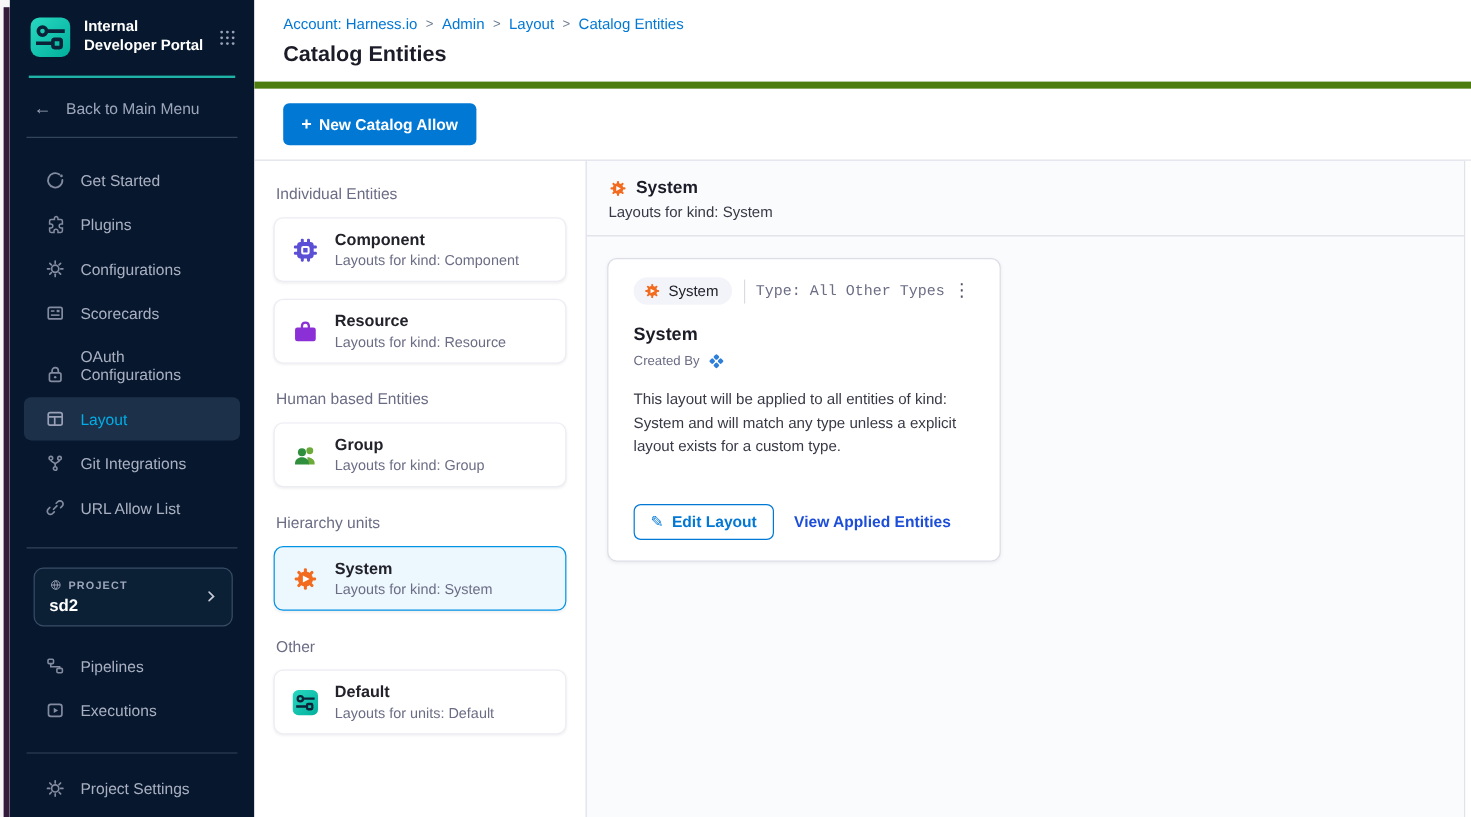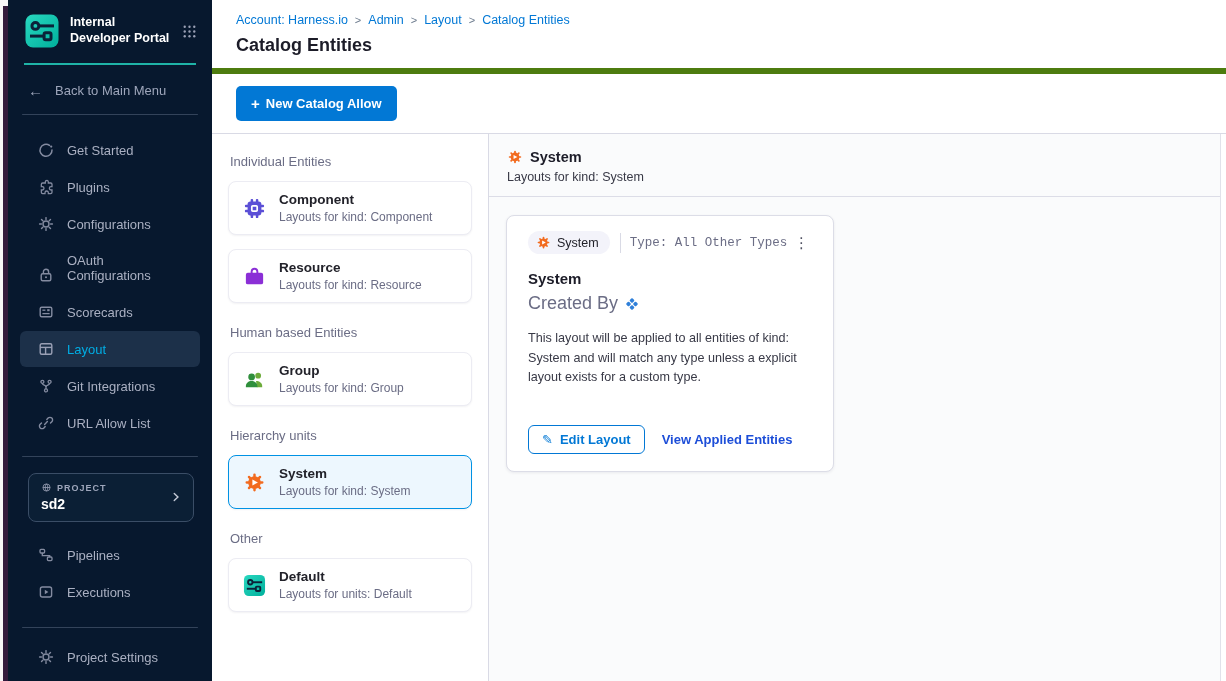--- a/index.html
+++ b/index.html
@@ -59,21 +59,21 @@
   .detail-title-row { display:flex; align-items:center; gap:7px; }
   .detail-title { font-size:14.5px; font-weight:bold; color:#1c1c28; }
   .detail-sub { font-size:12.5px; color:#383946; margin-top:5px; }
   .layout-card { width:328px; background:#fff; border:1px solid #dcdde7; border-radius:8px; margin:18px 0 0 17px; padding:15px 20px 17px 21px; box-shadow:0 1px 3px rgba(40,41,61,.08); }
   .chip-row { display:flex; align-items:center; }
   .chip { display:inline-flex; align-items:center; gap:6px; background:#f3f3fa; border-radius:14px; padding:4px 11px 4px 8px; font-size:12.5px; color:#22222a; }
   .chip-div { width:1px; height:20px; background:#d9dae5; margin:0 9px 0 10px; }
   .type-label { font-family:"Liberation Mono","DejaVu Sans Mono",monospace; font-size:12.5px; color:#6b6d85; }
   .kebab { margin-left:auto; color:#4f5162; font-size:15px; letter-spacing:0; cursor:pointer; line-height:1; padding:2px 4px; }
   .card-name { font-size:15px; font-weight:bold; color:#1c1c28; margin-top:16px; }
-  .created-row { display:flex; align-items:center; gap:6px; margin-top:6px; font-size:18px; color:#6b6d85; }
+  .created-row { display:flex; align-items:center; gap:6px; margin-top:6px; font-size:11px; color:#6b6d85; }
   .card-desc { font-size:12.6px; color:#383946; line-height:1.55; margin-top:15px; }
   .card-actions { display:flex; align-items:center; gap:17px; margin-top:37px; }
   .btn-outline { display:inline-flex; align-items:center; gap:7px; border:1.5px solid #0278d5; color:#0278d5; font-weight:bold; font-size:13px; border-radius:6px; padding:6px 13px; background:#fff; cursor:pointer; font-family:inherit; }
   .link-strong { color:#1d4ed8; font-weight:bold; font-size:13px; cursor:pointer; }
 
   
   .scroll-strip { position:absolute; top:0; right:0; bottom:0; width:6px; background:#fff; border-left:1px solid #e1e2ea; }
 
   svg.icon { display:block; }
 </style>
@@ -286,32 +286,32 @@
       <span class="s-ico">
           <svg class="icon" width="16" height="16">
             <use href="#s-gear"></use>
           </svg>
         </span>
       <span>Configurations</span>
     </div>
     <div class="nav-item">
       <span class="s-ico">
           <svg class="icon" width="16" height="16">
+            <use href="#s-score"></use>
+          </svg>
+        </span>
+      <span>Scorecards</span>
+    </div>
+    <div class="nav-item">
+      <span class="s-ico">
+          <svg class="icon" width="16" height="16">
             <use href="#s-lock"></use>
           </svg>
         </span>
       <span>OAuth Configurations</span>
-    </div>
-    <div class="nav-item">
-      <span class="s-ico">
-          <svg class="icon" width="16" height="16">
-            <use href="#s-score"></use>
-          </svg>
-        </span>
-      <span>Scorecards</span>
     </div>
     <div class="nav-item active">
       <span class="s-ico">
           <svg class="icon" width="16" height="16">
             <use href="#s-layout"></use>
           </svg>
         </span>
       <span>Layout</span>
     </div>
     <div class="nav-item">

